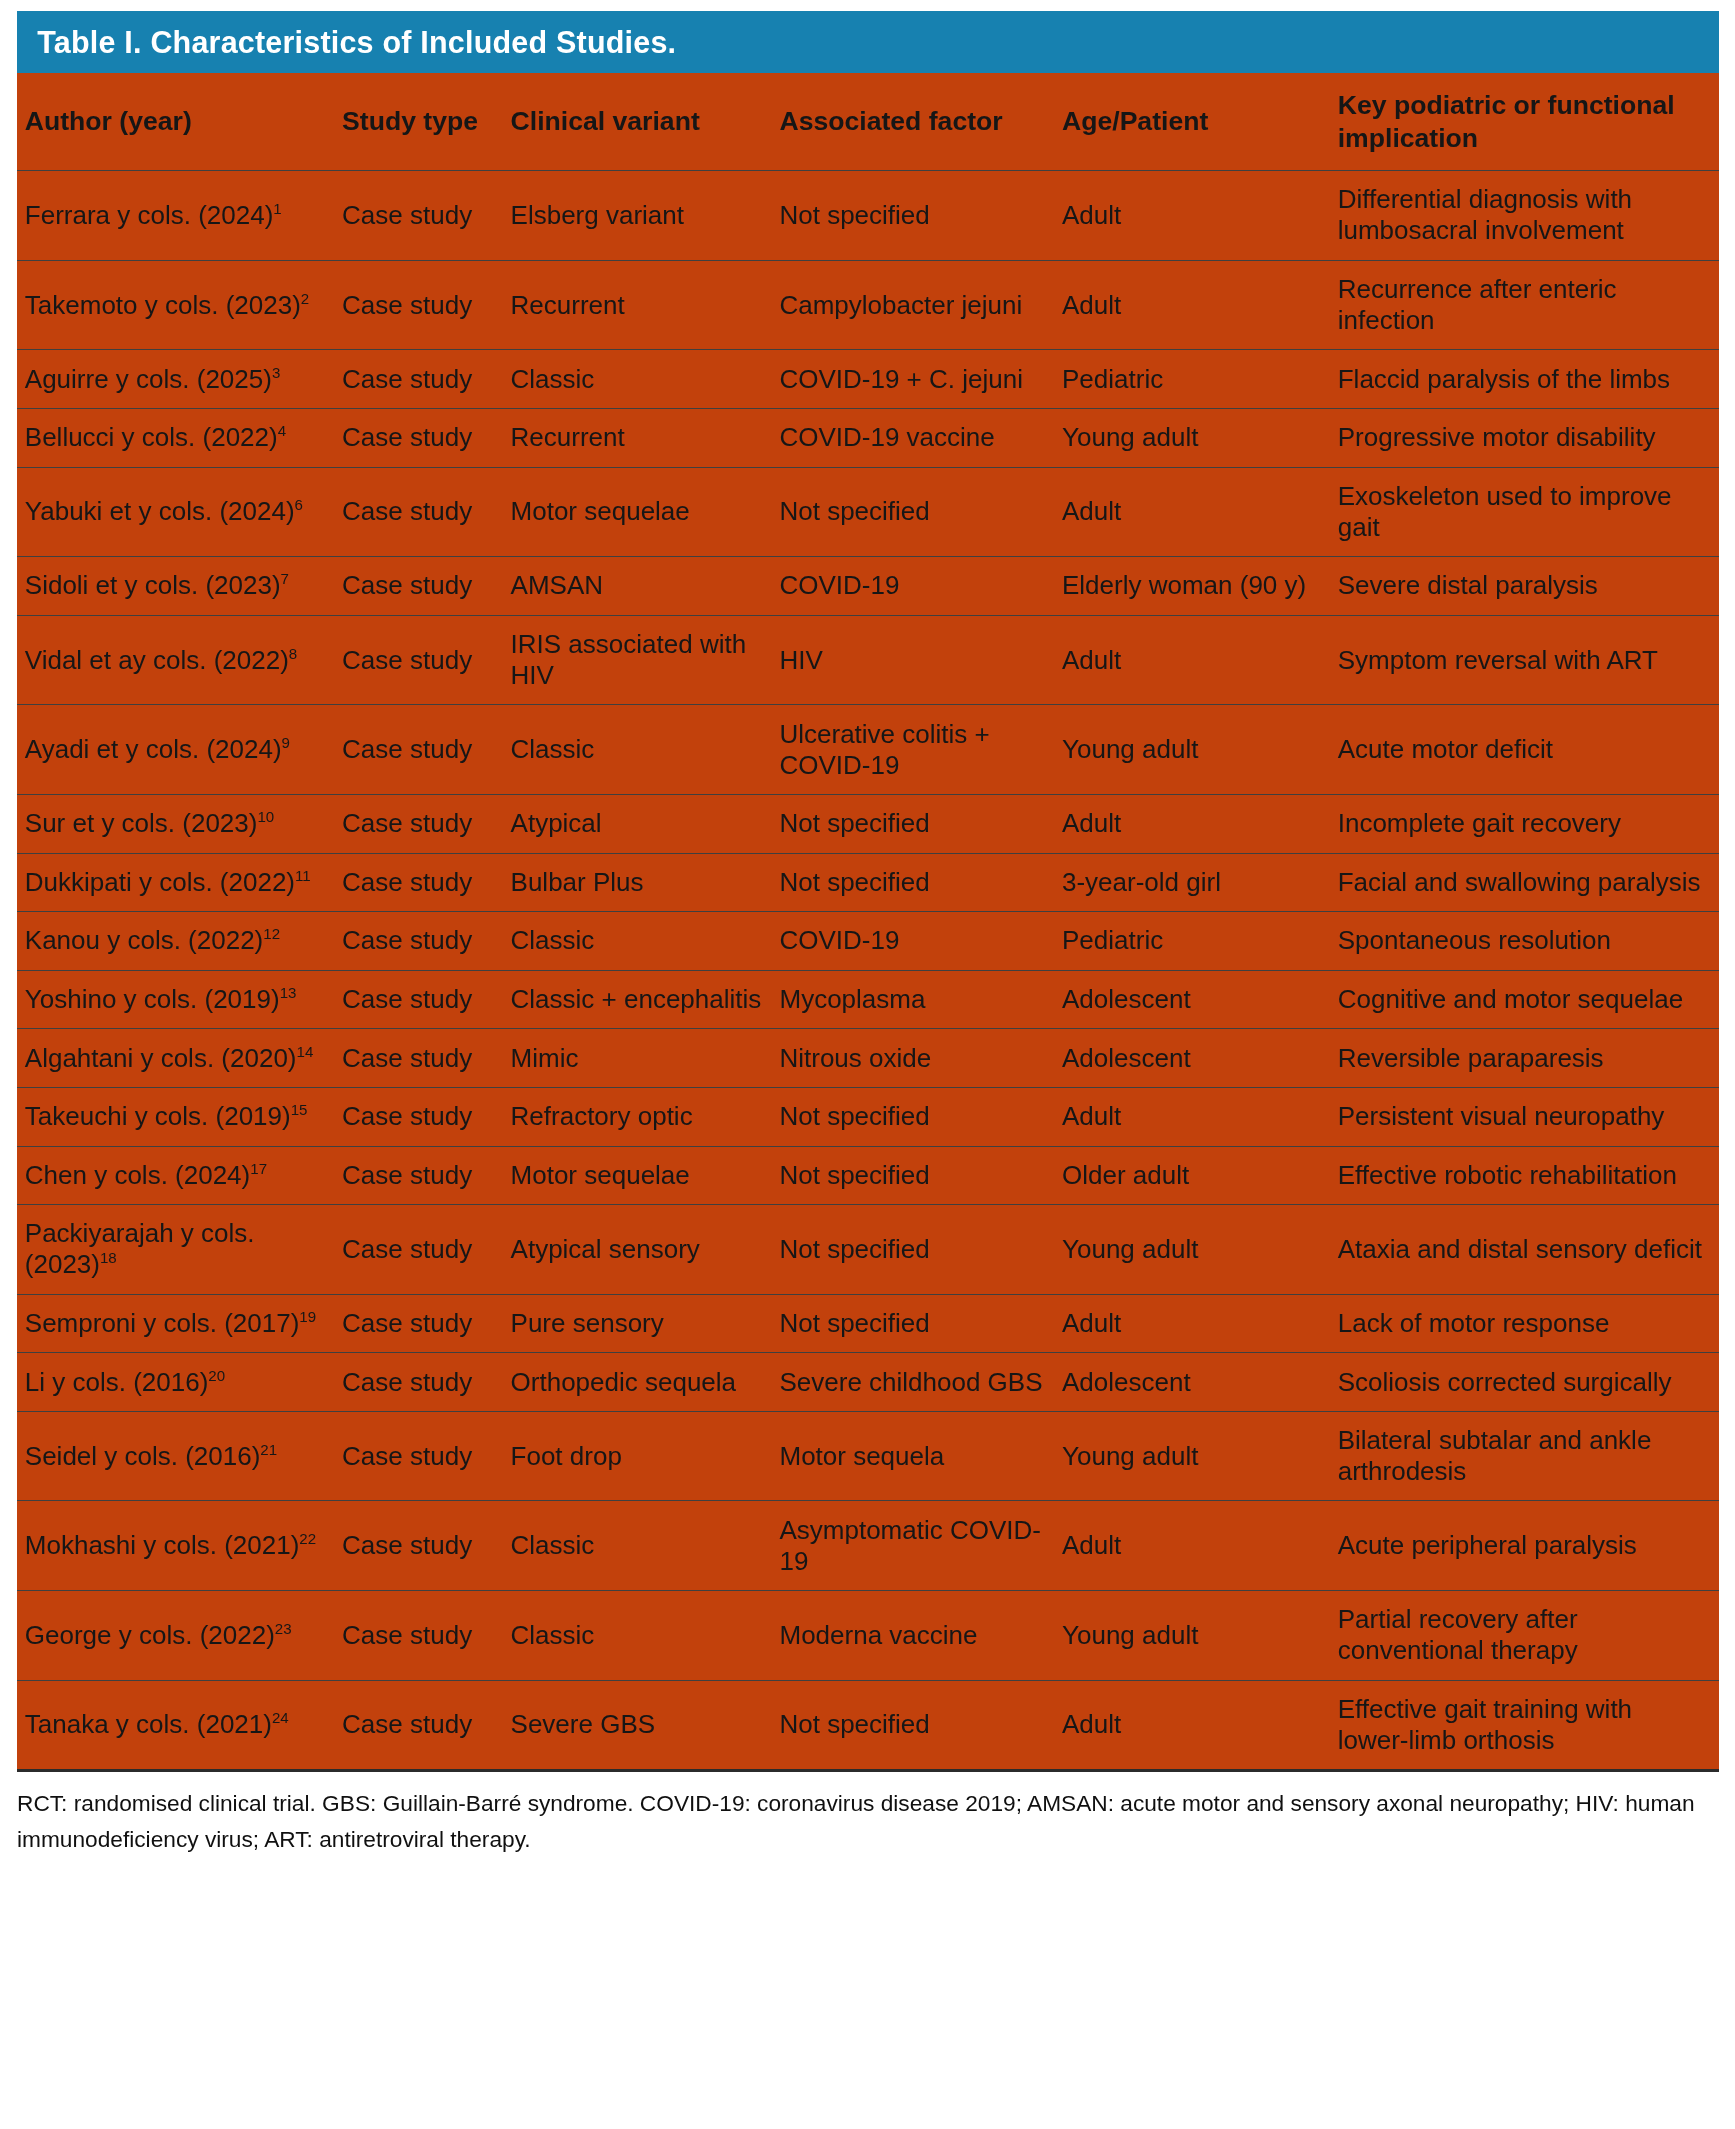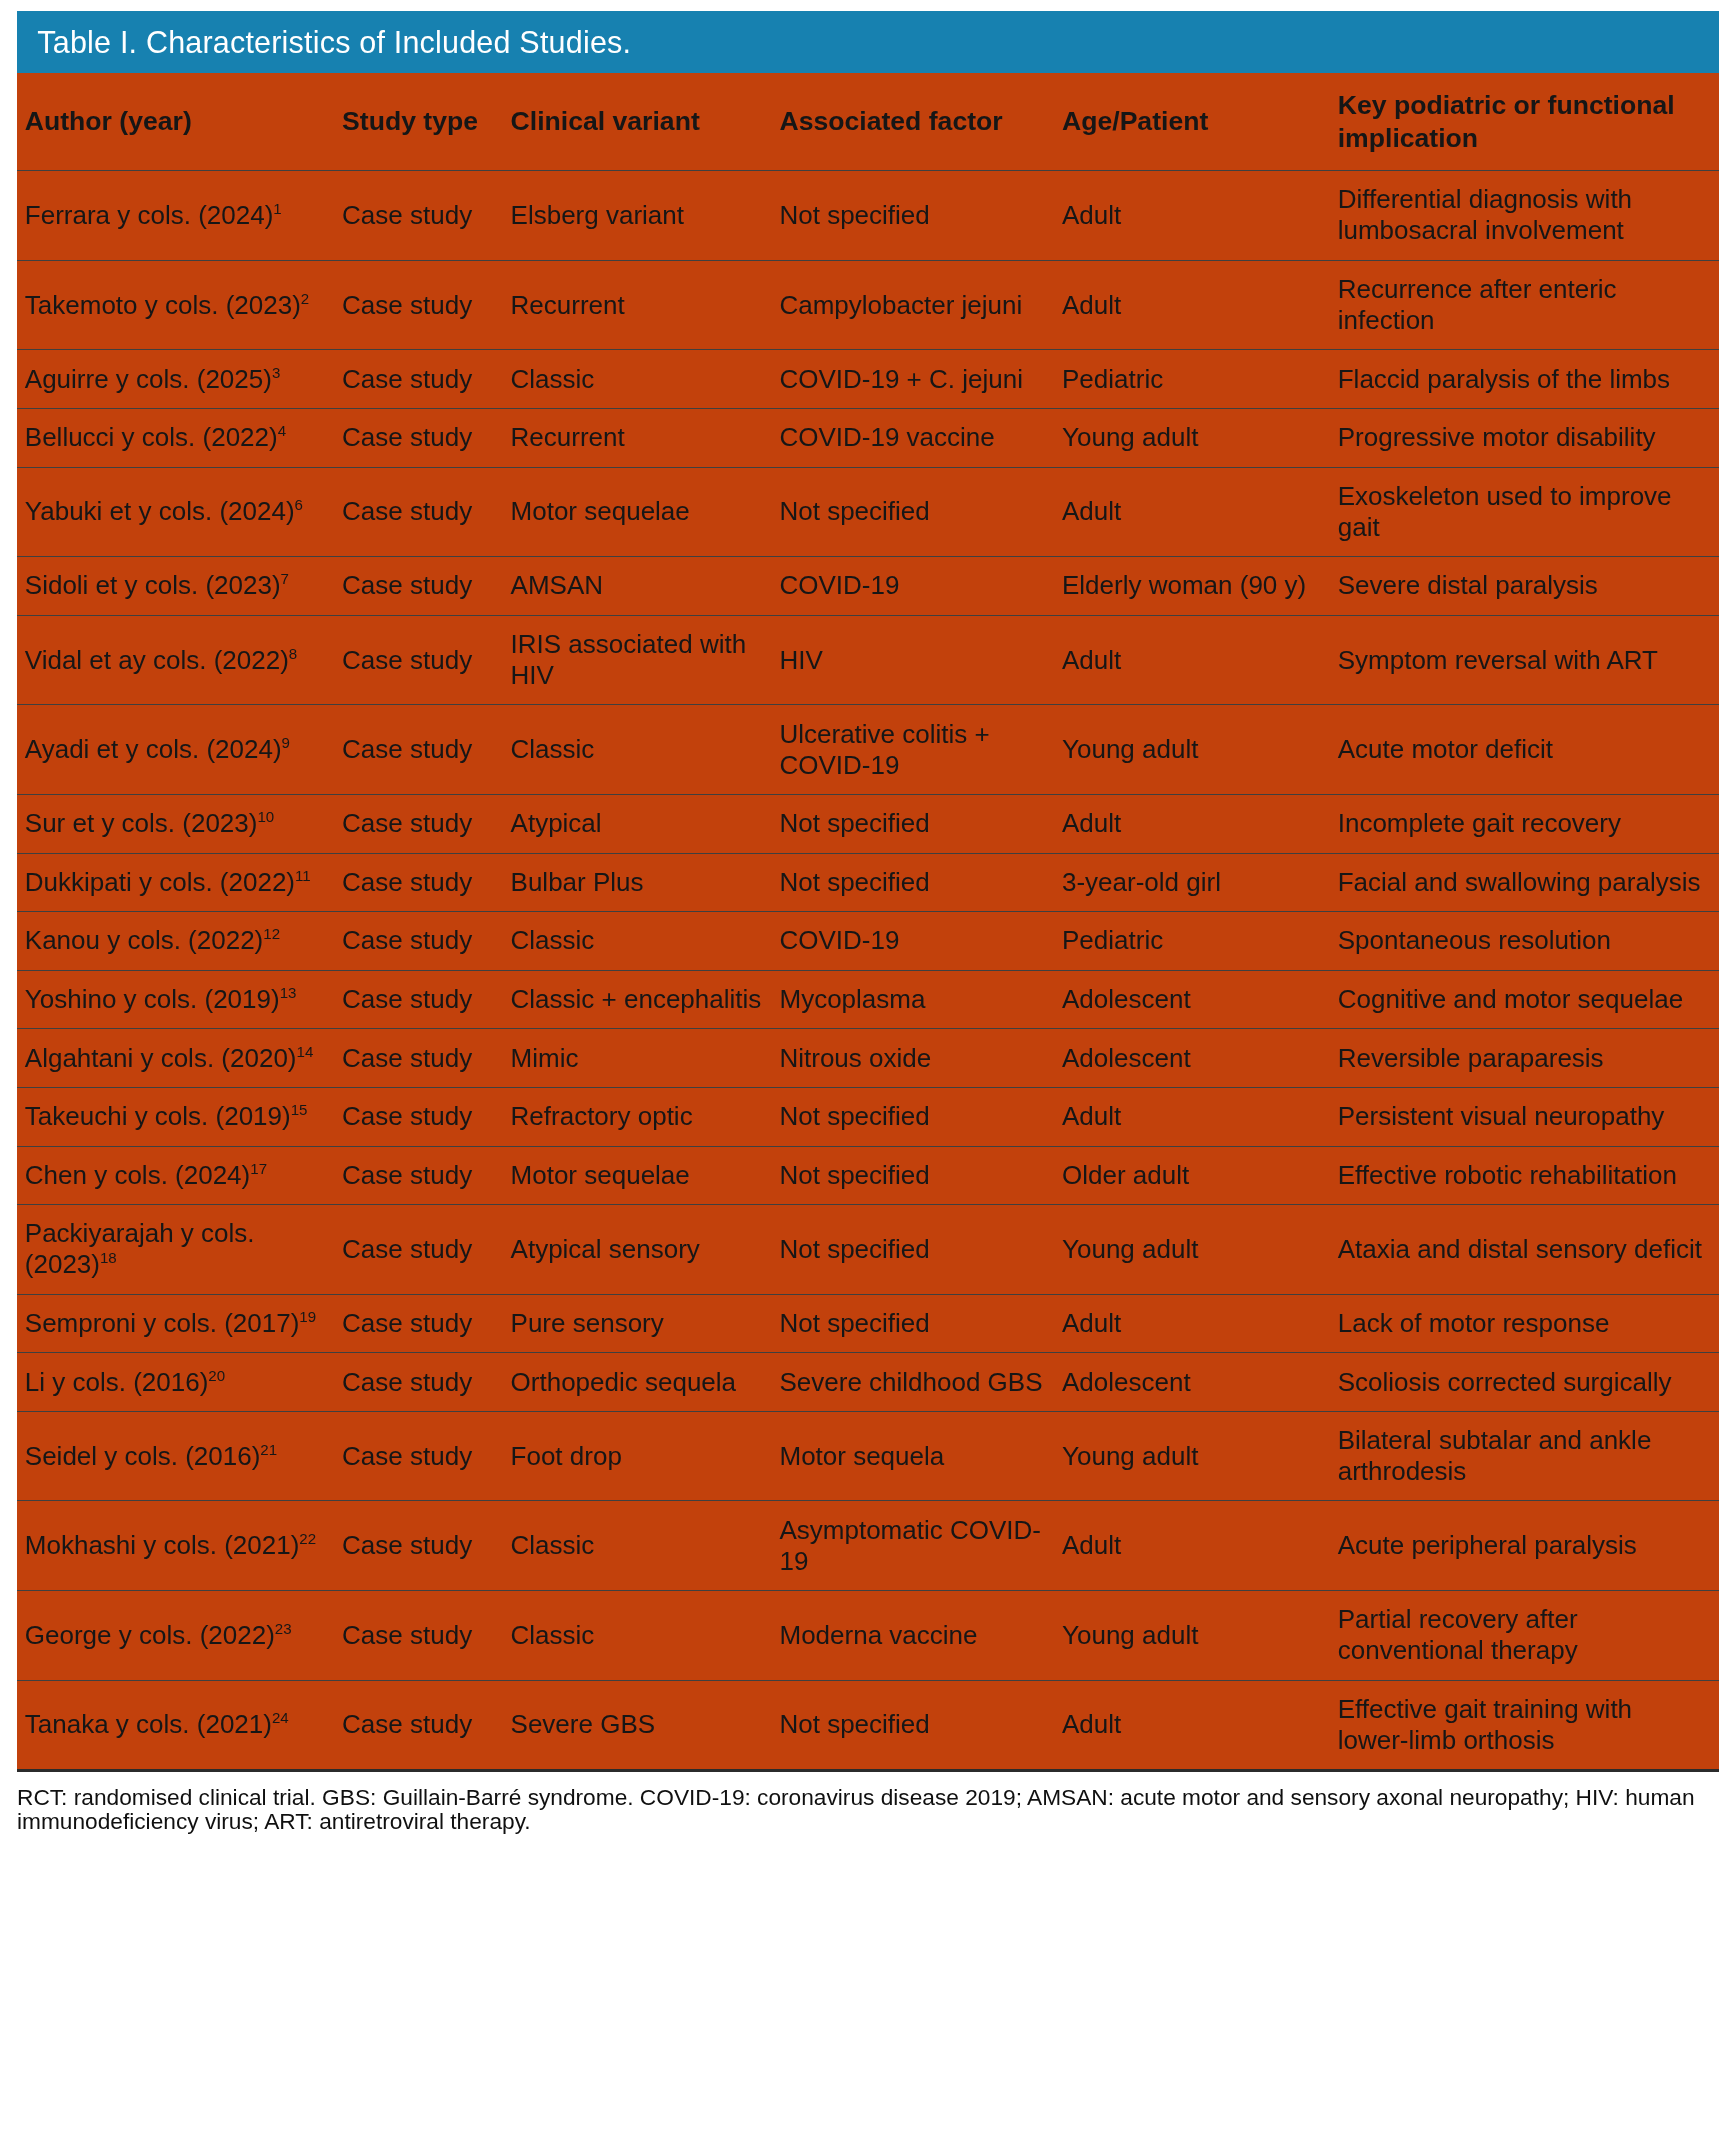--- a/index.html
+++ b/index.html
@@ -13,21 +13,21 @@
 
   .title-bar {
     background: #1781b0;
     color: #ffffff;
     height: 62px;
     display: flex;
     align-items: center;
     padding-left: 20.3px;
     box-sizing: border-box;
     font-size: 30.5px;
-    font-weight: 400;
+    font-weight: 700;
     letter-spacing: 0.2px;
   }
 
   table.studies {
     width: 100%;
     border-collapse: collapse;
     table-layout: fixed;
     background: #e9edf6;
     border-bottom: 3.9px solid #2b2b2b;
   }
@@ -50,21 +50,21 @@
   table.studies th:first-child, table.studies td:first-child { padding-left: 7.8px; }
   table.studies tbody tr + tr td { border-top: 1.6px solid #3f3f3f; }
   td sup, th sup {
     font-size: 58%;
     vertical-align: super;
     line-height: 0;
   }
   .footnote {
     margin: 12.5px 0 0 0;
     font-size: 22.7px;
-    line-height: 24px;
+    line-height: 36px;
     color: #101010;
   }
   col.c-author { width: 19.1%; }
   col.c-study  { width: 9.9%;  }
   col.c-variant{ width: 15.8%; }
   col.c-factor { width: 16.6%; }
   col.c-age    { width: 16.2%; }
   col.c-impl   { width: 22.4%; }
 </style>
 </head>

